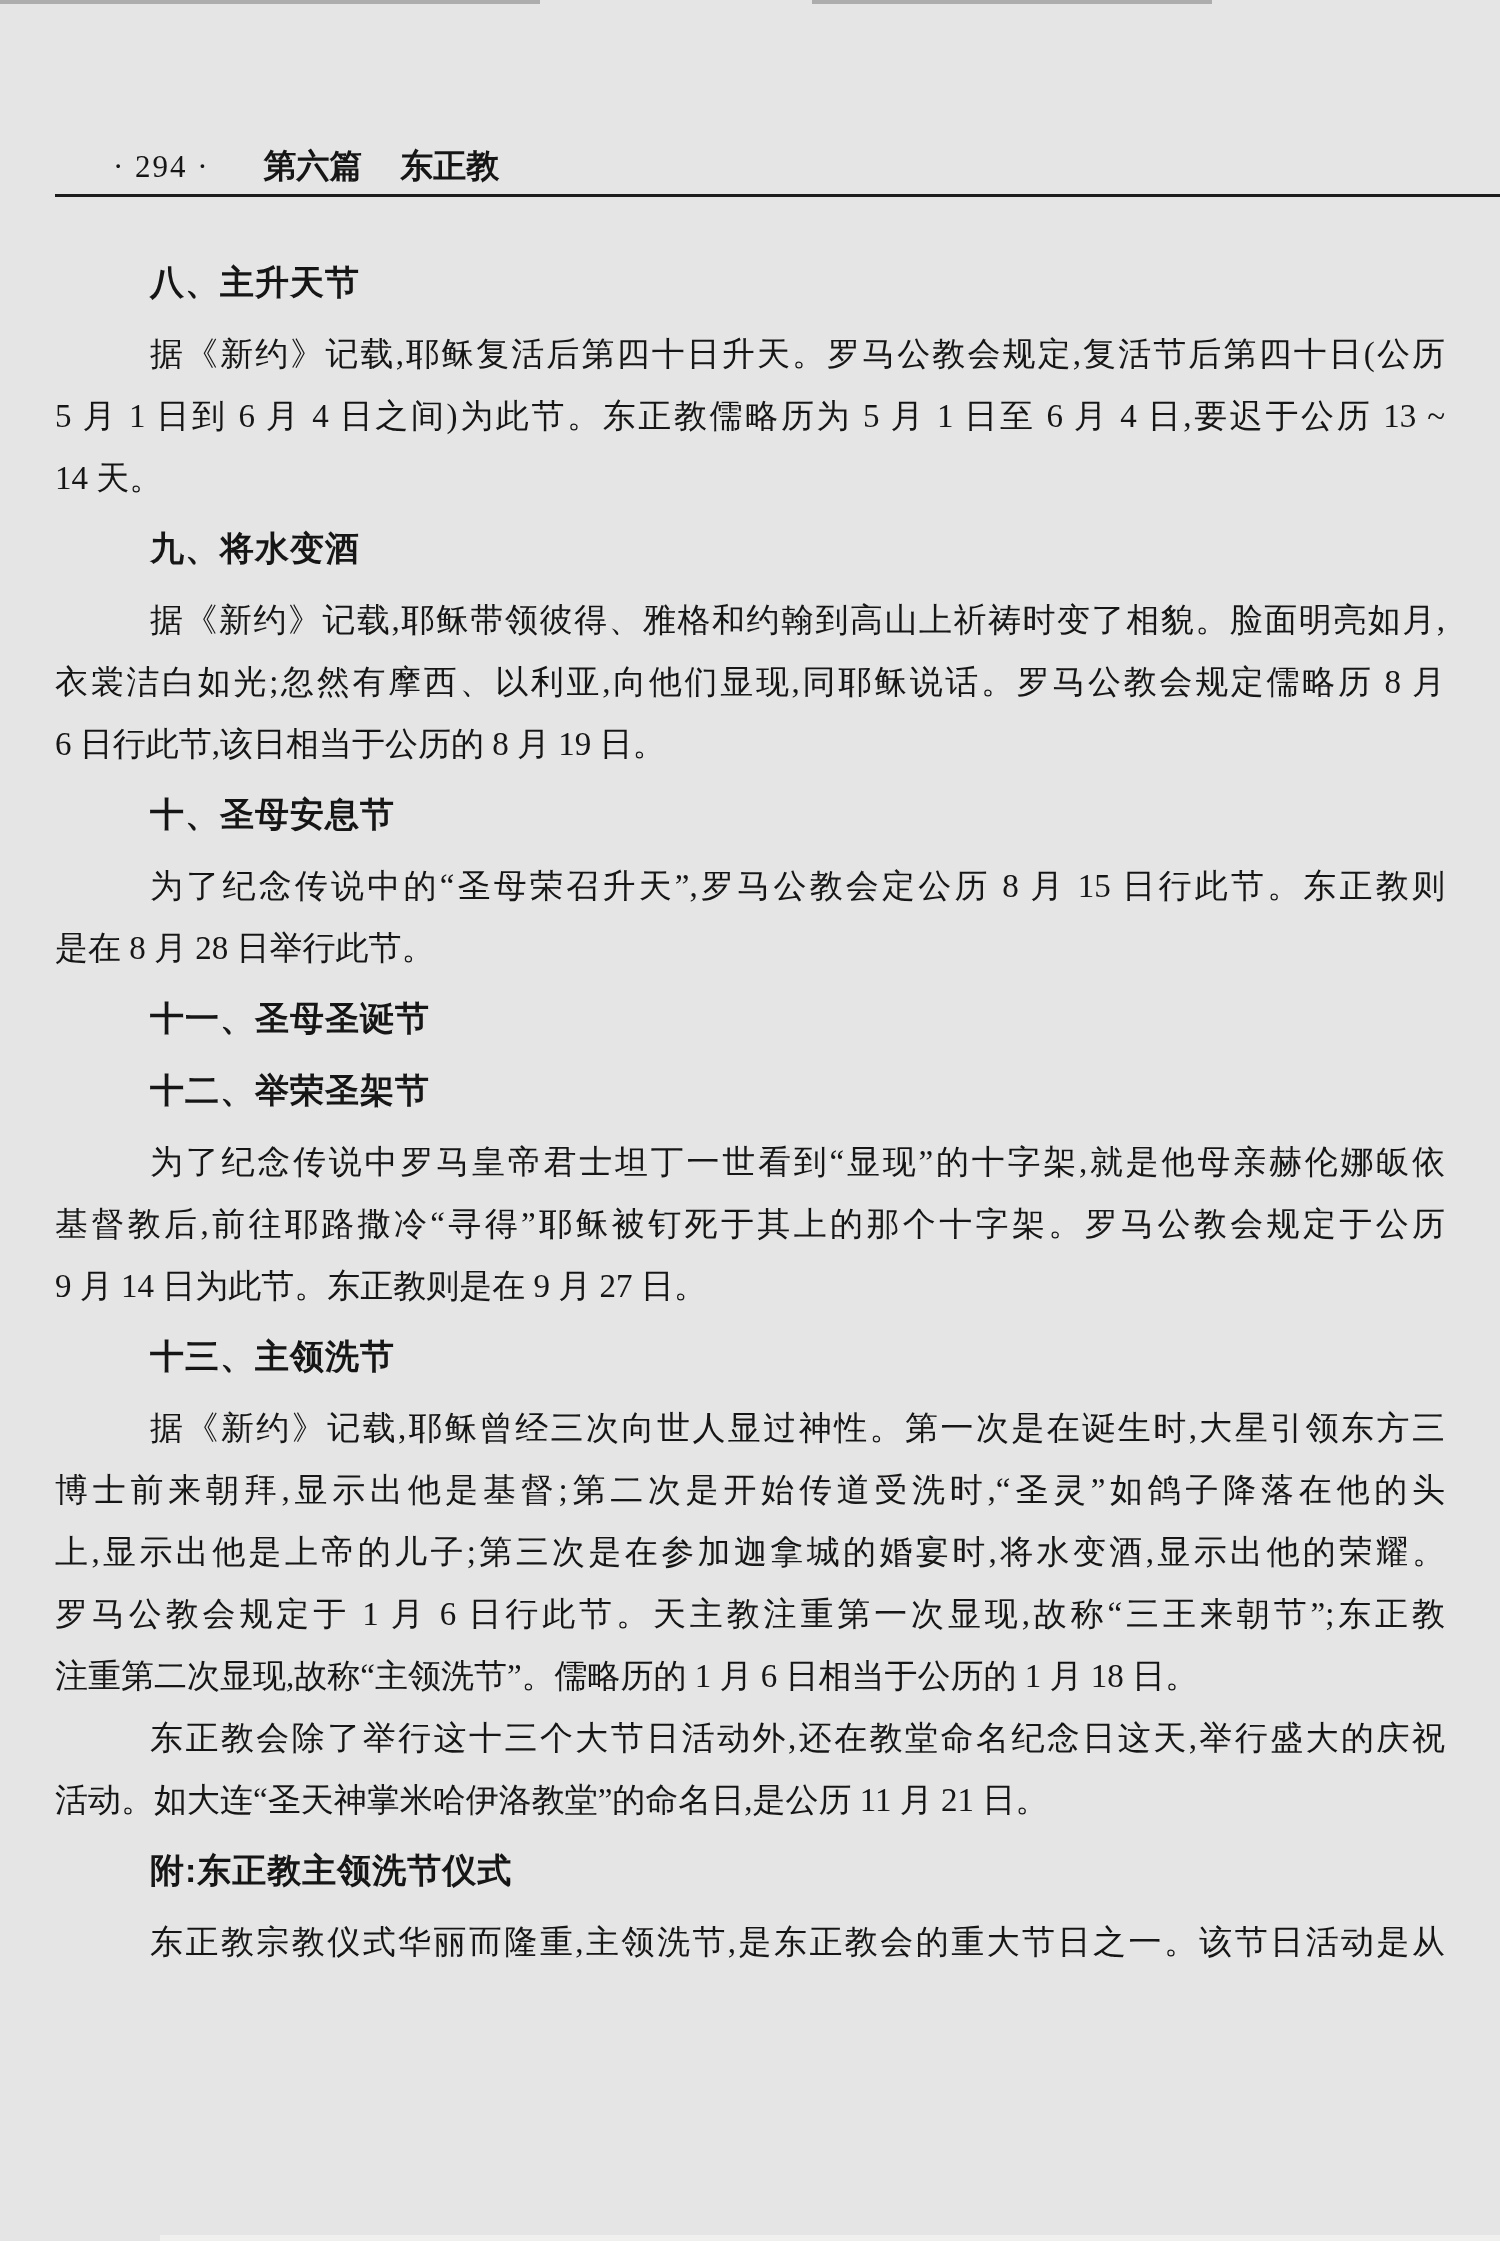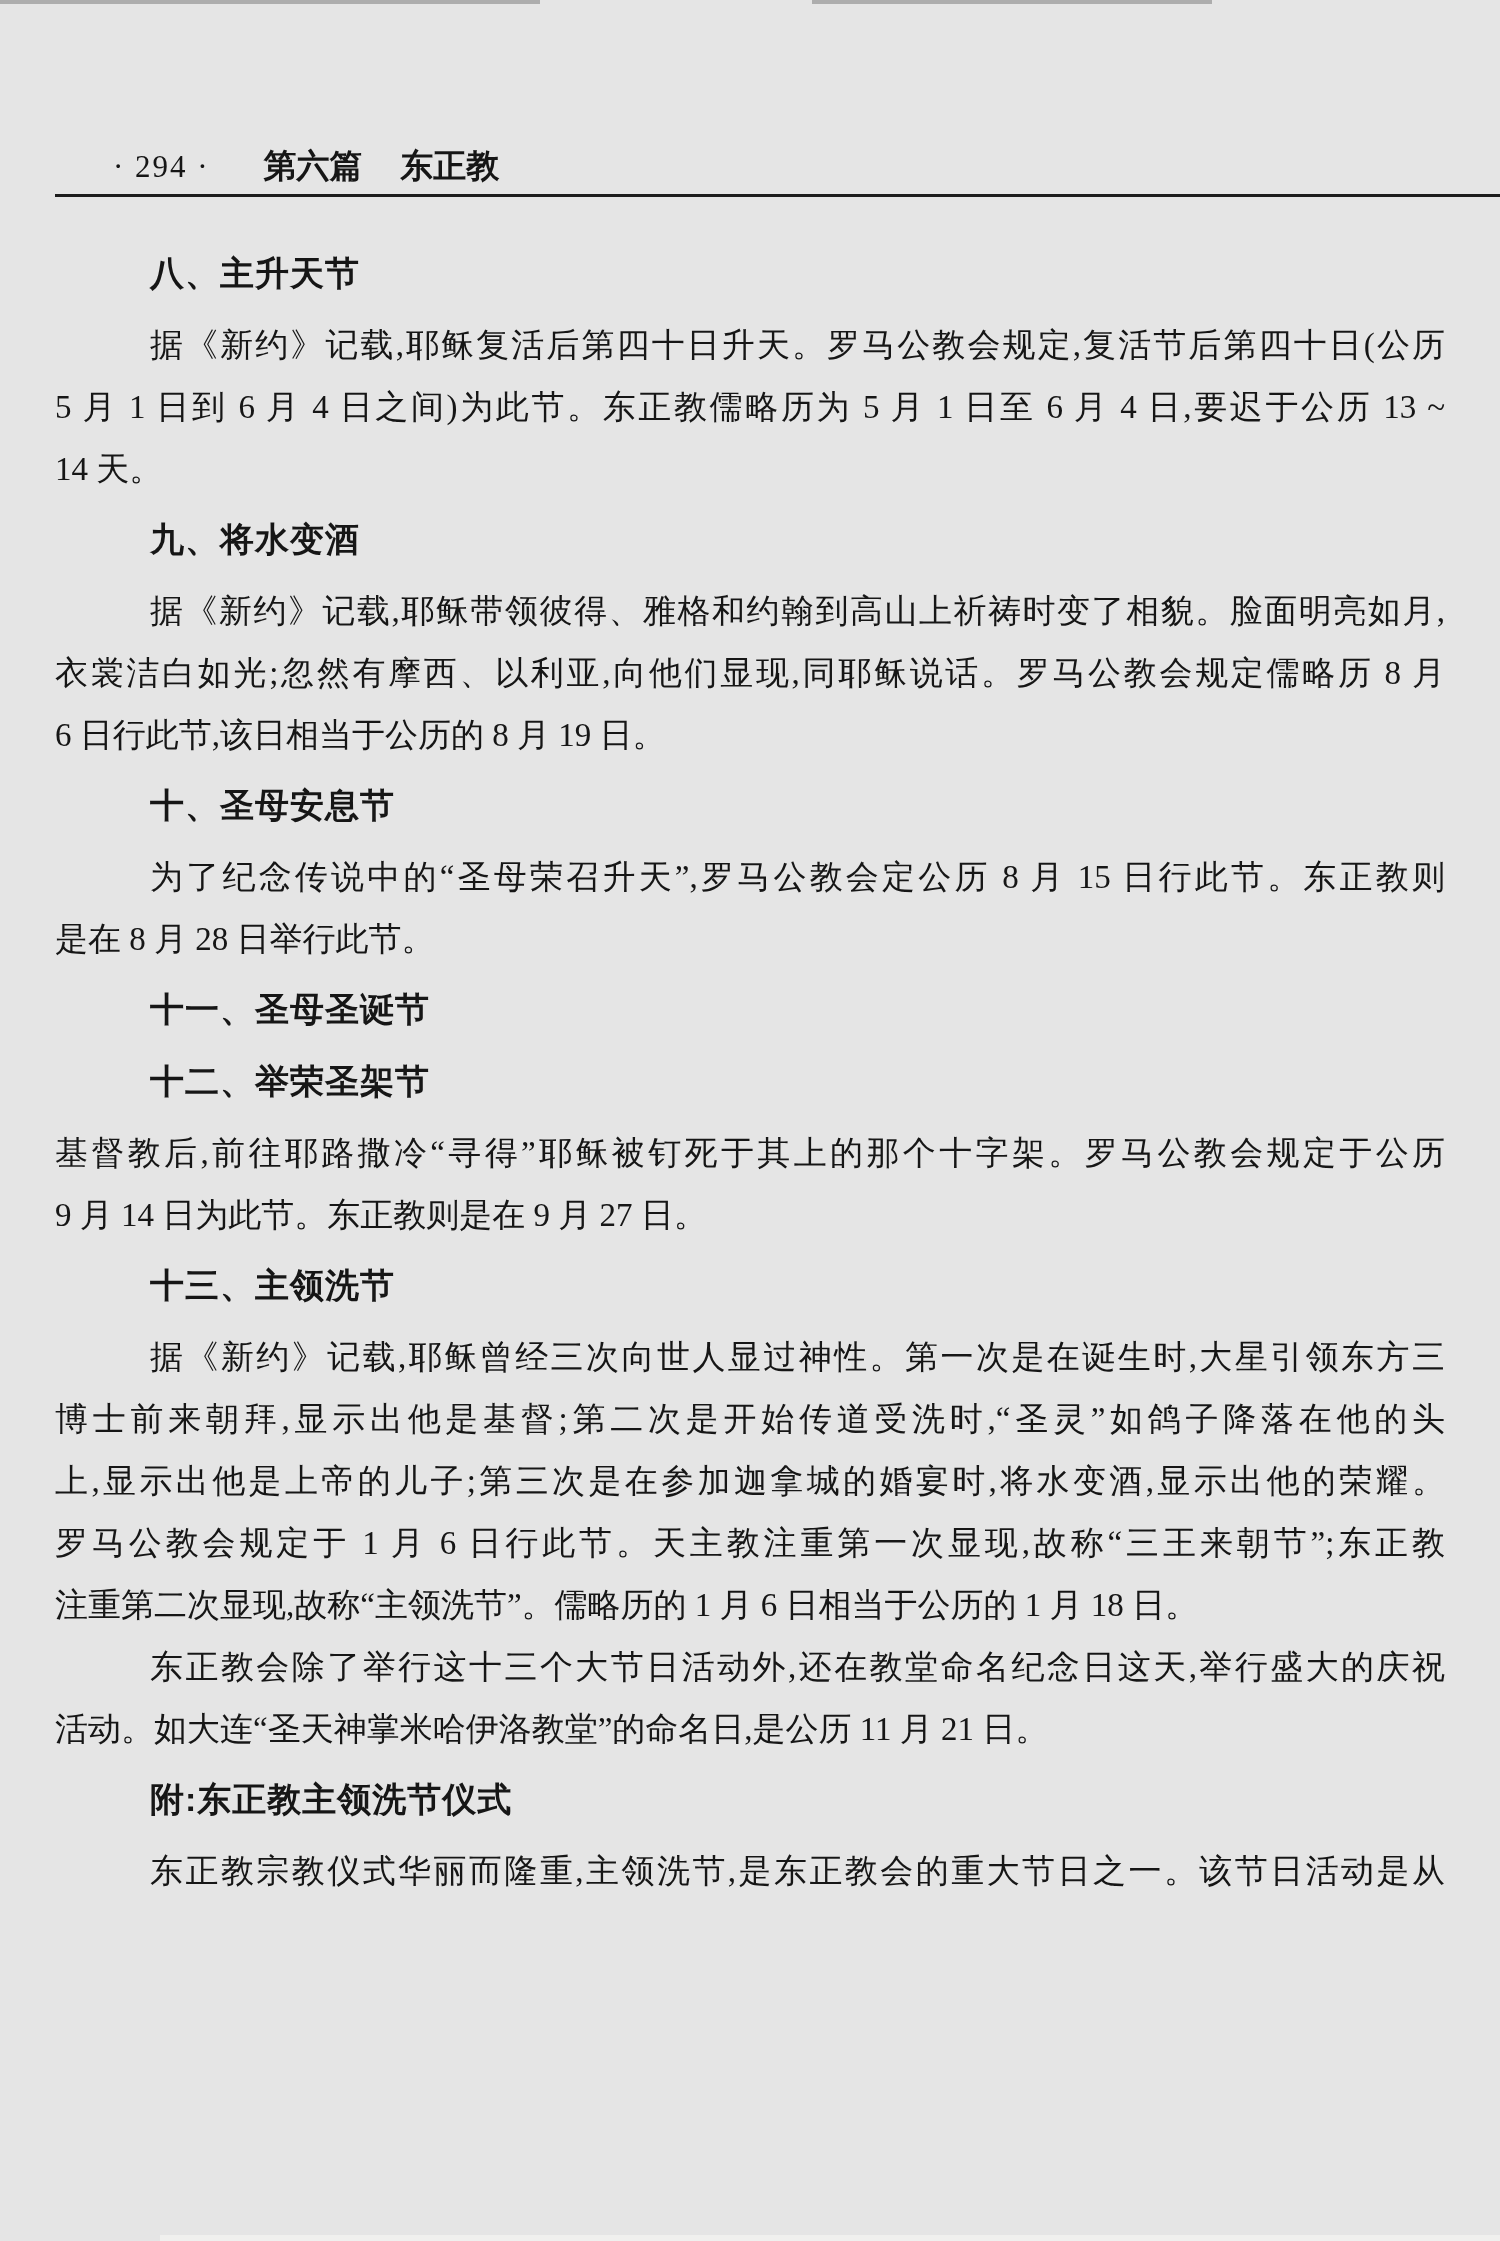--- a/index.html
+++ b/index.html
@@ -39,21 +39,21 @@
     font-weight: 700; font-size: 33px;
   }
   .part-title   { margin-left: 46px; }
   .part-subject { margin-left: 30px; }
   .header-rule {
     position: absolute; top: 194px; left: 55px; right: 0;
     height: 3px; background: #1d1d1d;
   }
   
   .content {
-    position: absolute; top: 186px; left: 55px; width: 1390px;
+    position: absolute; top: 195px; left: 55px; width: 1390px;
     padding-top: 48px;
     font-size: 33px;
   }
   .section-heading {
     font-family: "Liberation Sans", "DejaVu Sans", sans-serif;
     font-weight: 700;
     font-size: 34px; line-height: 62px;
     margin: 8px 0 10px; padding-left: 95px;
     letter-spacing: 1px;
   }
@@ -104,20 +104,21 @@
           <span class="line first justify">为了纪念传说中的“圣母荣召升天”,罗马公教会定公历 8 月 15 日行此节。东正教则</span>
           <span class="line">是在 8 月 28 日举行此节。</span>
         </p>
       </section>
       <section>
         <h2 class="section-heading">十一、圣母圣诞节</h2>
       </section>
       <section>
         <h2 class="section-heading">十二、举荣圣架节</h2>
         <p class="paragraph">
+          <span class="line first justify">为了纪念传说中罗马皇帝君士坦丁一世看到“显现”的十字架,就是他母亲赫伦娜皈依</span>
           <span class="line justify">基督教后,前往耶路撒冷“寻得”耶稣被钉死于其上的那个十字架。罗马公教会规定于公历</span>
           <span class="line">9 月 14 日为此节。东正教则是在 9 月 27 日。</span>
         </p>
       </section>
       <section>
         <h2 class="section-heading">十三、主领洗节</h2>
         <p class="paragraph">
           <span class="line first justify">据《新约》记载,耶稣曾经三次向世人显过神性。第一次是在诞生时,大星引领东方三</span>
           <span class="line justify">博士前来朝拜,显示出他是基督;第二次是开始传道受洗时,“圣灵”如鸽子降落在他的头</span>
           <span class="line justify">上,显示出他是上帝的儿子;第三次是在参加迦拿城的婚宴时,将水变酒,显示出他的荣耀。</span>

